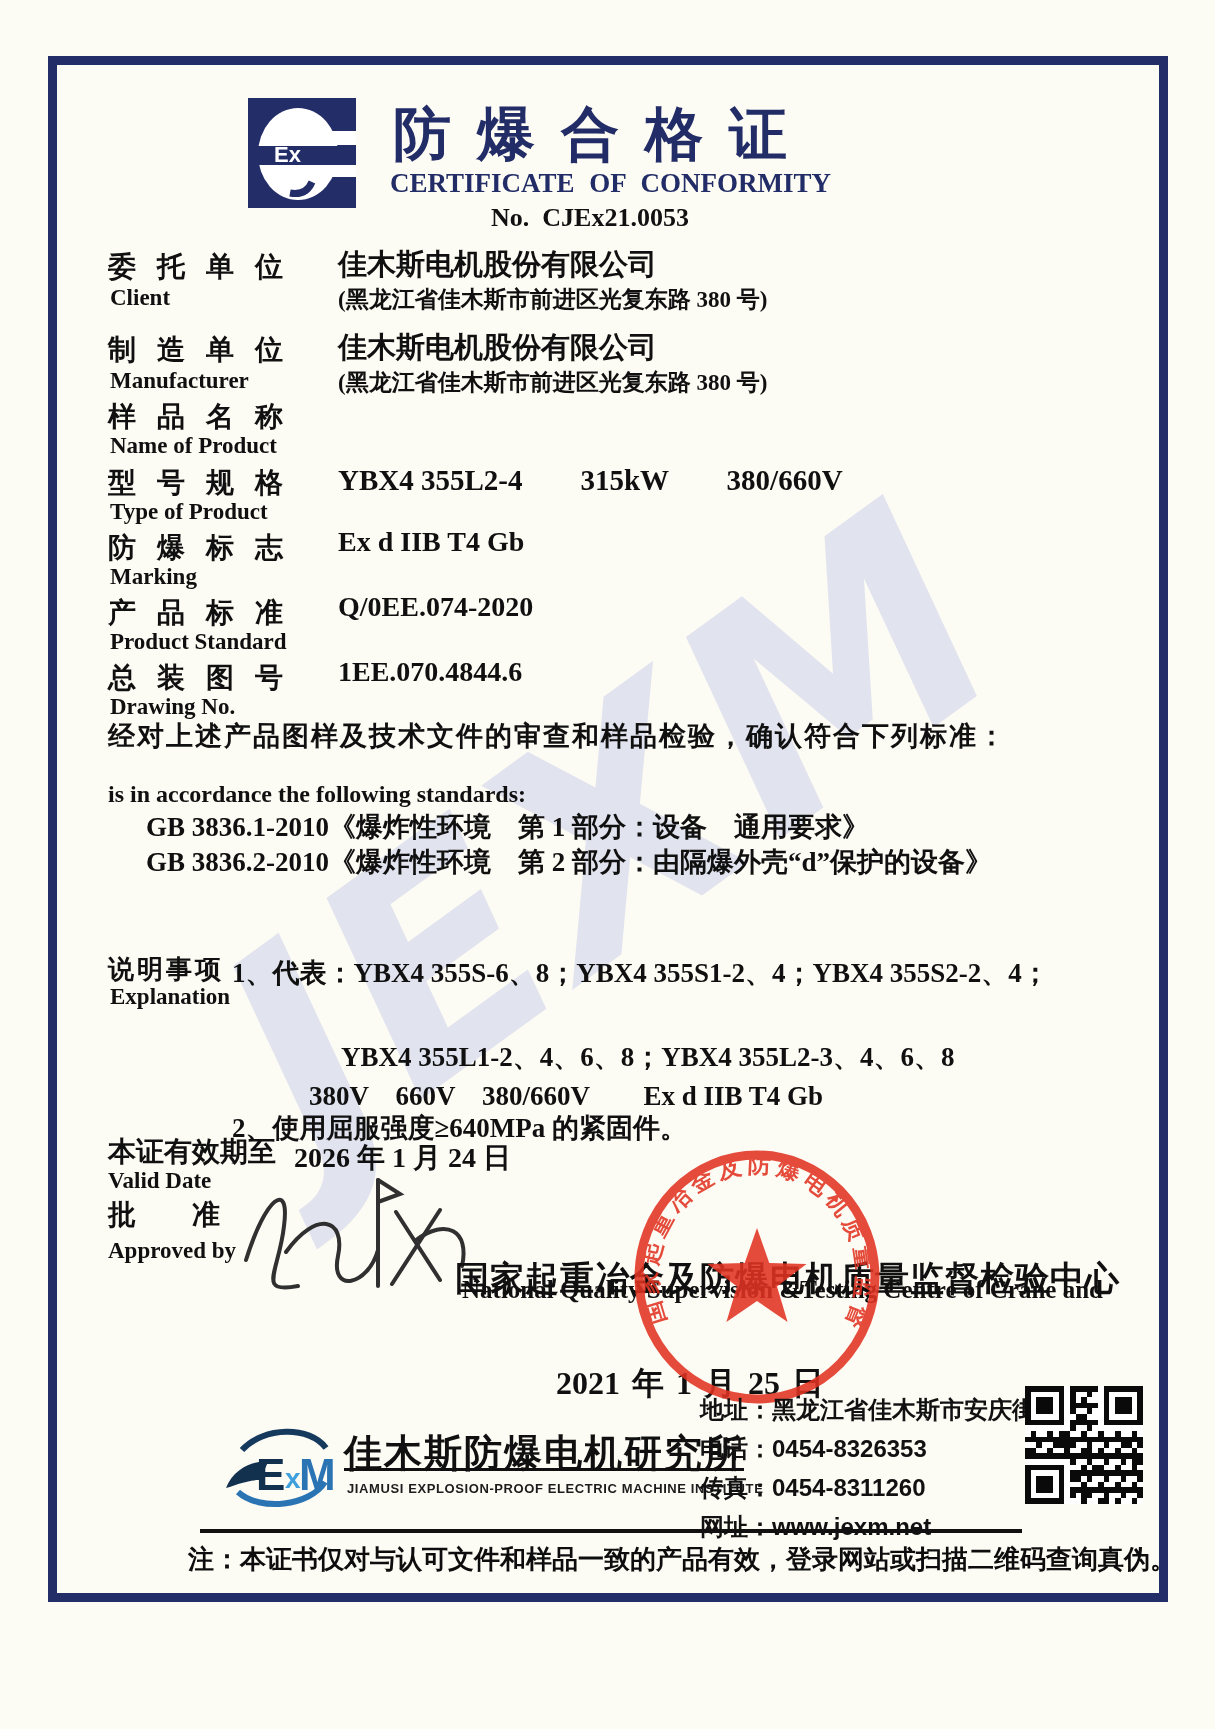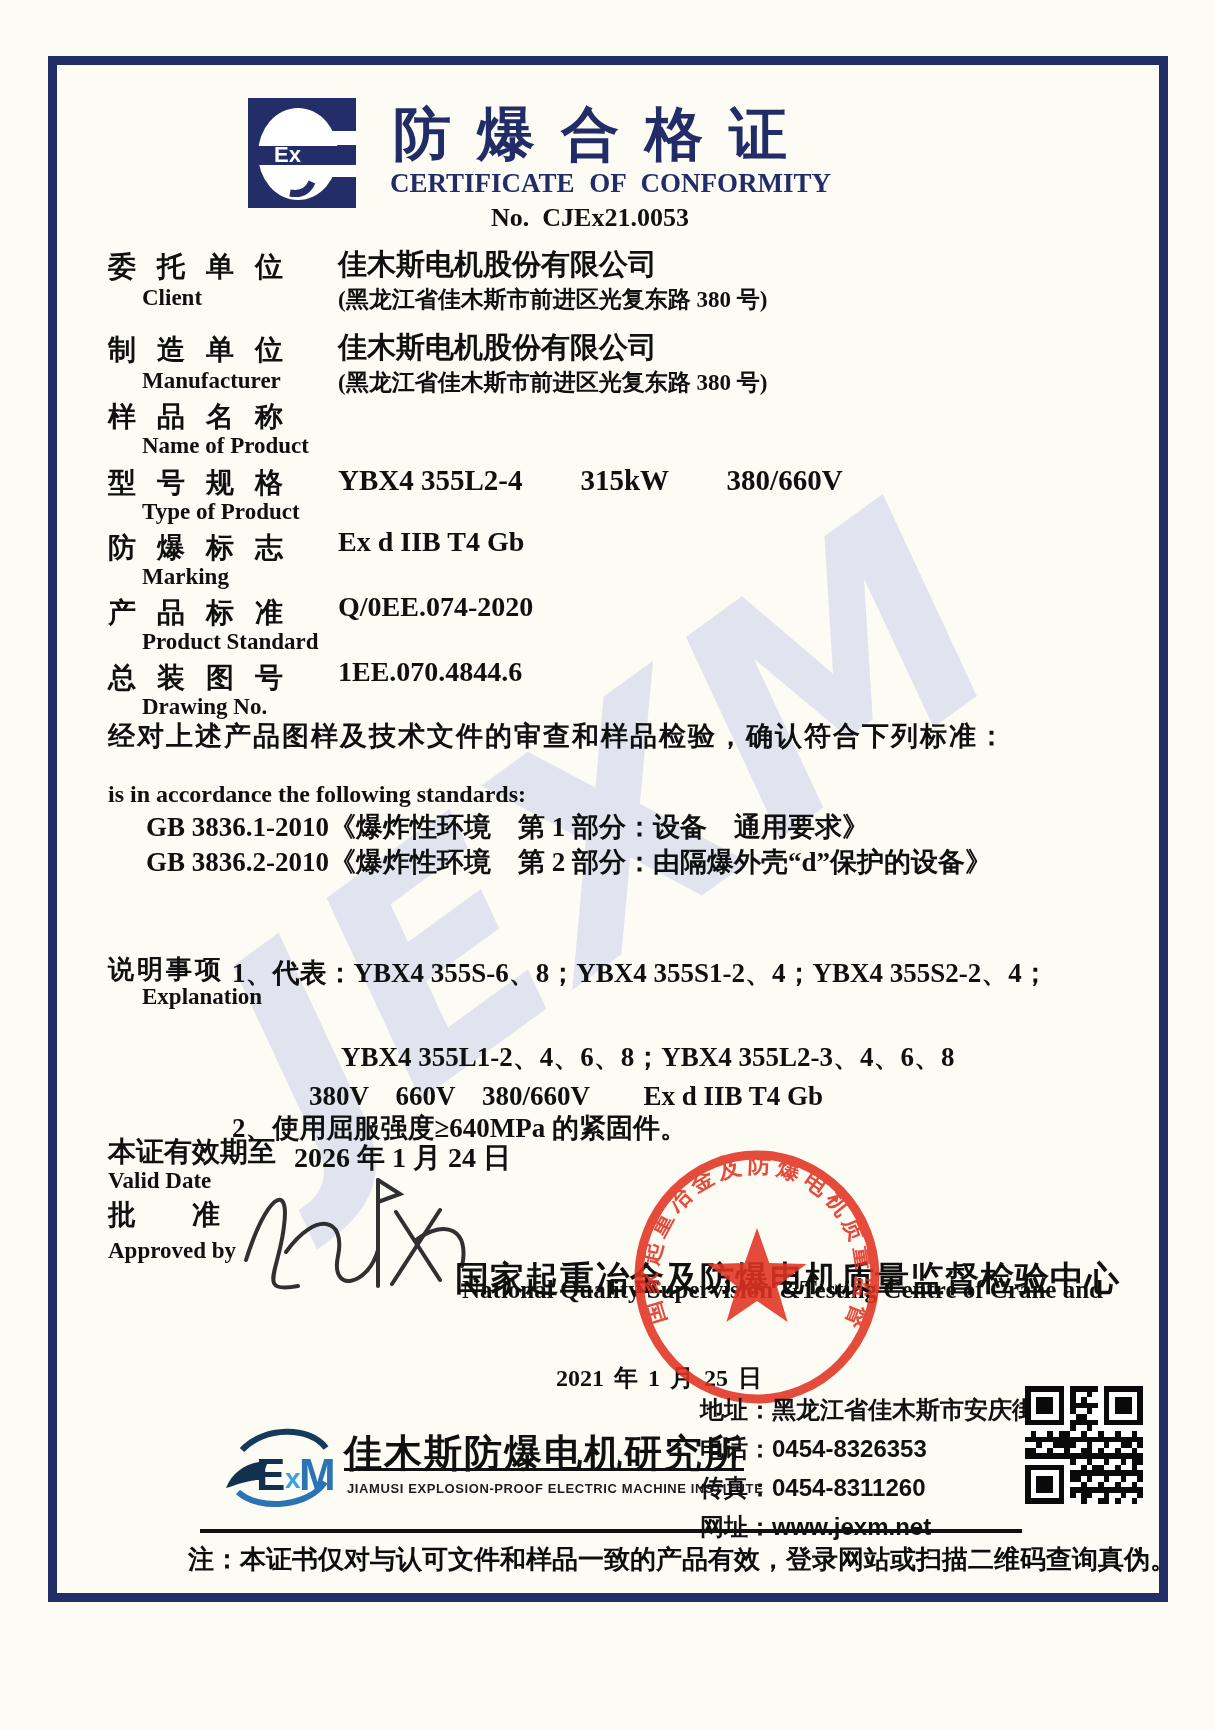--- a/index.html
+++ b/index.html
@@ -8,32 +8,32 @@
   .abs{position:absolute;}
   .sans{font-family:"Liberation Sans","DejaVu Sans",sans-serif;}
   .frame{left:48px;top:56px;width:1120px;height:1546px;border:9px solid #232d68;box-sizing:border-box;}
   .watermark{left:20px;top:660px;width:1180px;text-align:center;font-size:300px;font-weight:bold;
              font-style:italic;font-family:"DejaVu Sans",sans-serif;color:#ccd0ea;opacity:.55;
              transform:rotate(-36deg);letter-spacing:4px;pointer-events:none;}
   .title-cn{left:393px;top:96px;font-size:58px;font-weight:bold;letter-spacing:26px;color:#222c66;white-space:nowrap;}
   .title-en{left:390px;top:168px;width:400px;text-align:center;font-size:27px;font-weight:bold;color:#222c66;word-spacing:8px;white-space:nowrap;}
   .cert-no{left:400px;top:203px;width:380px;text-align:center;font-size:26px;font-weight:bold;color:#111;white-space:nowrap;}
   .flabel{left:108px;font-size:28px;font-weight:bold;letter-spacing:7px;white-space:nowrap;}
-  .flabel-en{left:110px;font-size:23px;font-weight:600;white-space:nowrap;margin-left:32px;}
+  .flabel-en{left:110px;font-size:23px;font-weight:600;white-space:nowrap;}
   .fvalue{left:338px;font-size:29px;font-weight:bold;white-space:pre;}
   .fsub{left:338px;font-size:23px;font-weight:600;white-space:pre;}
   .stmt-cn{left:108px;top:718px;font-size:27px;font-weight:bold;letter-spacing:2px;white-space:nowrap;}
   .stmt-en{font-size:24px;font-weight:600;white-space:nowrap;}
   .gb{left:146px;font-size:27px;font-weight:bold;white-space:pre;}
   .exp-line{font-size:27px;font-weight:bold;white-space:pre;}
   .big-label{font-size:28px;font-weight:bold;white-space:pre;}
   .sub-label{font-size:23px;font-weight:bold;white-space:nowrap;}
   .centre-cn{left:455px;top:1256px;font-size:34px;font-weight:bold;letter-spacing:1px;white-space:nowrap;}
   .centre-en{font-size:25px;font-weight:bold;white-space:nowrap;}
-  .issue-date{left:556px;top:1362px;font-size:24px;font-weight:bold;word-spacing:4px;white-space:nowrap;}
+  .issue-date{left:556px;top:1362px;font-size:32px;font-weight:bold;word-spacing:4px;white-space:nowrap;}
   .inst-cn{left:344px;top:1428px;font-size:38px;font-weight:bold;letter-spacing:2px;white-space:nowrap;text-decoration:underline;}
   .inst-en{left:347px;top:1481px;font-size:13px;font-weight:bold;letter-spacing:.6px;color:#1c1c1c;white-space:nowrap;}
   .contact{left:700px;font-size:24px;font-weight:bold;white-space:nowrap;color:#111;}
   .divider{left:200px;top:1529px;width:822px;height:4px;background:#111;}
   .note{left:188px;top:1542px;font-size:26px;font-weight:bold;white-space:nowrap;color:#0d0d0d;}
   svg{display:block;}
 </style>
 </head>
 <body>
 

